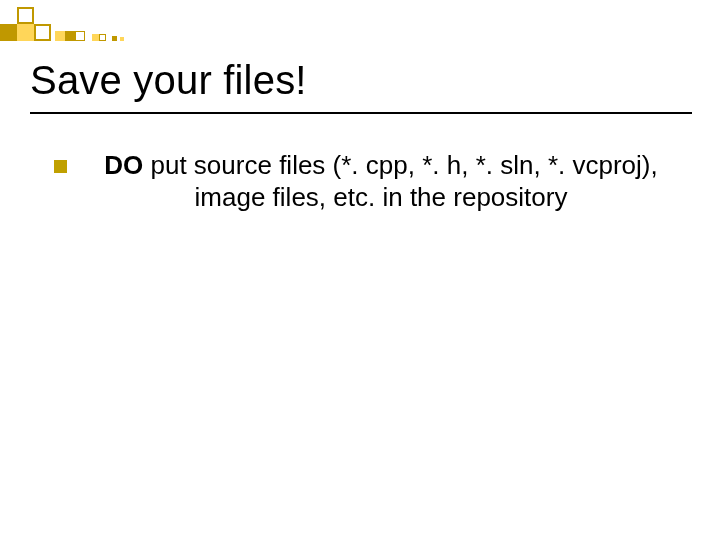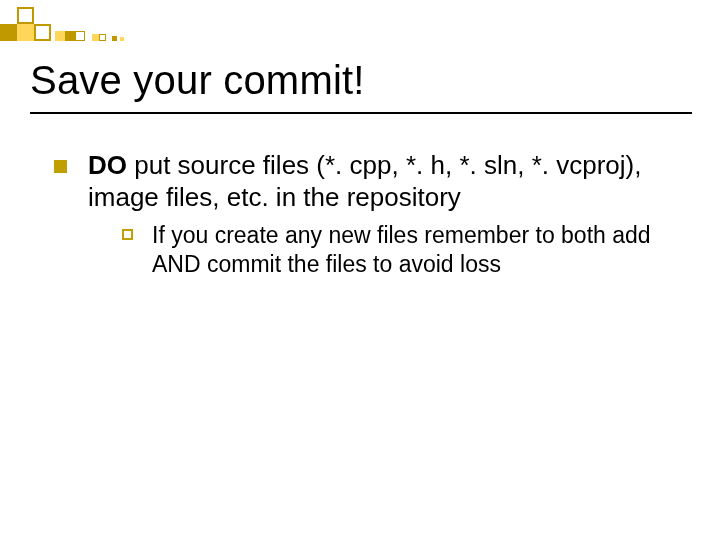--- a/index.html
+++ b/index.html
@@ -50,20 +50,21 @@
     left: 54px;
     top: 150px;
     width: 620px;
     font-size: 26px;
     line-height: 1.22;
   }
   .l1 {
     position: relative;
     padding-left: 34px;
     margin-bottom: 18px;
+    text-align: center;
   }
   .l1 .bullet-sq {
     position: absolute;
     left: 0;
     top: 10px;
     width: 13px;
     height: 13px;
     background: #c0a000;
   }
   .l2 {
@@ -101,31 +102,27 @@
     <div class="sq" style="left:34px;top:24px;width:17px;height:17px;border:2px solid #c09800;"></div>
     <div class="sq" style="left:55px;top:31px;width:10px;height:10px;background:#ffd659;"></div>
     <div class="sq" style="left:65px;top:31px;width:10px;height:10px;background:#c09800;"></div>
     <div class="sq" style="left:75px;top:31px;width:10px;height:10px;border:1px solid #c09800;"></div>
     <div class="sq" style="left:92px;top:34px;width:7px;height:7px;background:#ffd659;"></div>
     <div class="sq" style="left:99px;top:34px;width:7px;height:7px;border:1px solid #c09800;"></div>
     <div class="sq" style="left:112px;top:36px;width:5px;height:5px;background:#c09800;"></div>
     <div class="sq" style="left:120px;top:37px;width:4px;height:4px;background:#ffd659;"></div>
   </div>
 
-  <div class="title">Save your commit!</div>
+  <div class="title">Save your files!</div>
   <div class="rule"></div>
 
   <div class="body">
 
     <div class="l1">
       <span class="bullet-sq"></span>
       <span class="txt bold">DO</span><span class="txt"> put source files (*. cpp, *. h, *. sln, *. vcproj), image files, etc. in the repository</span>
 
-      <div class="l2">
-        <span class="bullet-outline"></span>
-        <span class="txt">If</span><span class="txt"> you create any new files remember to both add AND commit the files to avoid loss</span>
-      </div>
     </div>
 
 
   </div>
 
 </div>
 
 </body></html>

